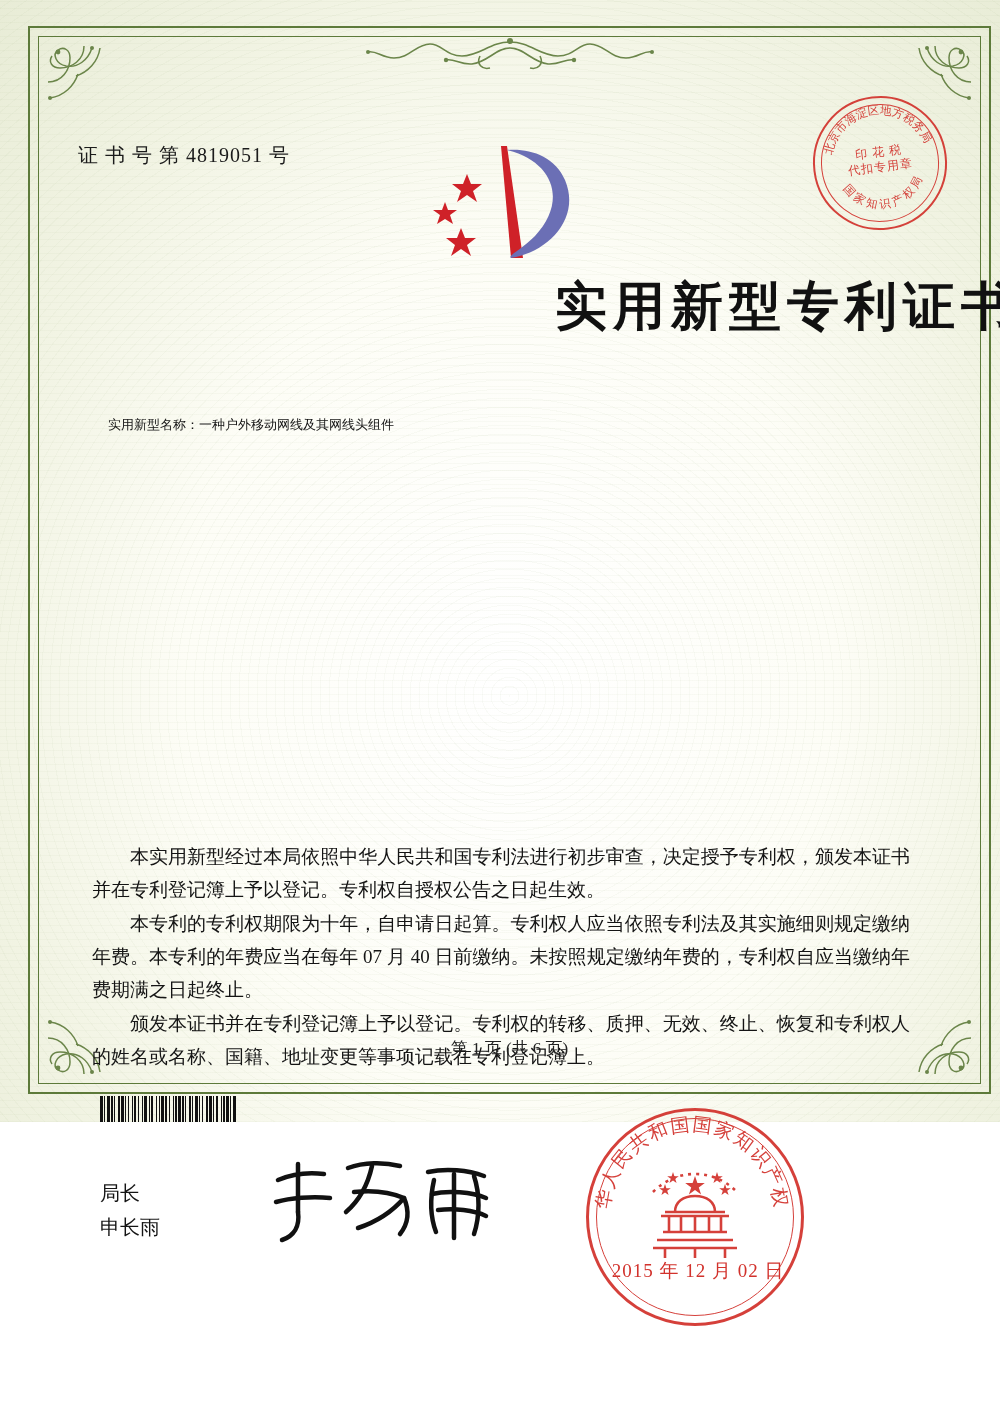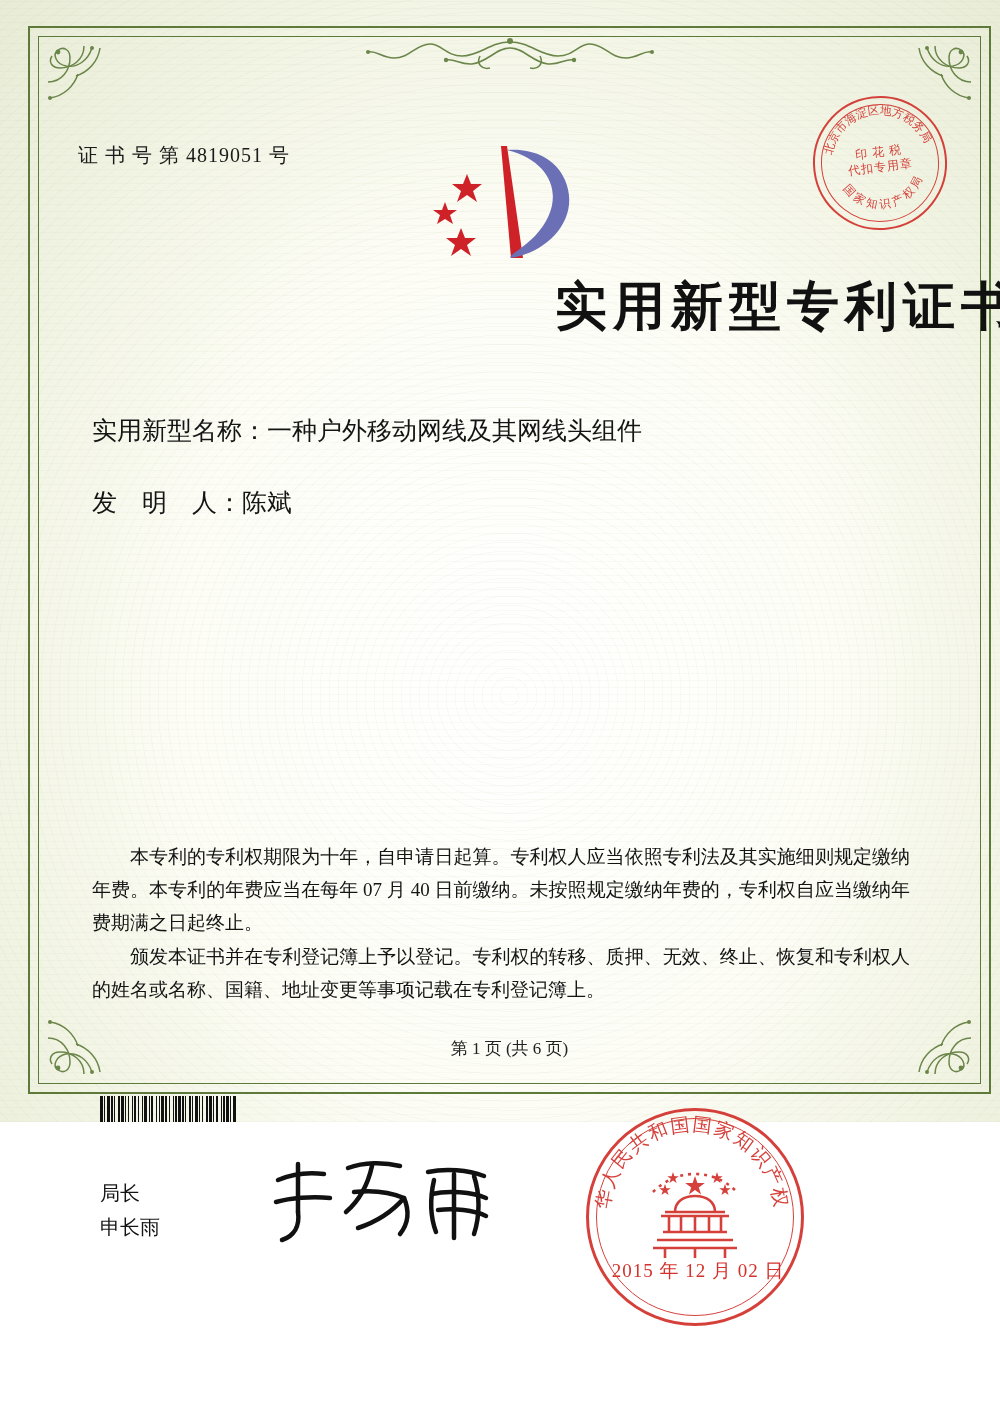--- a/index.html
+++ b/index.html
@@ -83,22 +83,22 @@
 
   .title{
     position:absolute;left:0;right:0;top:272px;
     text-align:right;
     font-size:52px;font-weight:bold;letter-spacing:6px;
     color:#111;
     font-family:"Liberation Serif", serif;
   }
 
   .fields{
-    position:absolute;left:92px;top:418px;width:820px;
-    font-size:25px;color:#141414;line-height:1;
+    position:absolute;left:108px;top:418px;width:820px;
+    font-size:13px;color:#141414;line-height:1;
   }
   .field{margin-bottom:47px;white-space:nowrap;}
   .flabel{display:inline-block;}
   .fval{display:inline-block;}
 
   .body-text{
     position:absolute;left:92px;top:840px;width:818px;
     font-size:19px;line-height:33px;color:#141414;
     text-align:justify;
   }
@@ -264,26 +264,24 @@
       <div>代扣专用章</div>
     </div>
   </div>
 
   <div class="title">实用新型专利证书</div>
 
   <div class="fields">
     <div class="field">
       <span class="flabel">实用新型名称：</span><span class="fval">一种户外移动网线及其网线头组件</span>
     </div>
-    <div class="field">
-      <span class="flabel">发　明　人：</span><span class="fval">陈斌</span>
-    </div>
   </div>
 
   <div class="body-text">
+    <p>本实用新型经过本局依照中华人民共和国专利法进行初步审查，决定授予专利权，颁发本证书并在专利登记簿上予以登记。专利权自授权公告之日起生效。</p>
     <p>本专利的专利权期限为十年，自申请日起算。专利权人应当依照专利法及其实施细则规定缴纳年费。本专利的年费应当在每年 07 月 40 日前缴纳。未按照规定缴纳年费的，专利权自应当缴纳年费期满之日起终止。</p>
     <p>颁发本证书并在专利登记簿上予以登记。专利权的转移、质押、无效、终止、恢复和专利权人的姓名或名称、国籍、地址变更等事项记载在专利登记簿上。</p>
   </div>
 
   <div class="barcode" id="barcode">
       <i style="width: 3px; background: rgb(17, 17, 17);"></i>
       <i style="width: 1px; background: transparent;"></i>
       <i style="width: 1px; background: rgb(17, 17, 17);"></i>
       <i style="width: 2px; background: transparent;"></i>
       <i style="width: 3px; background: rgb(17, 17, 17);"></i>

